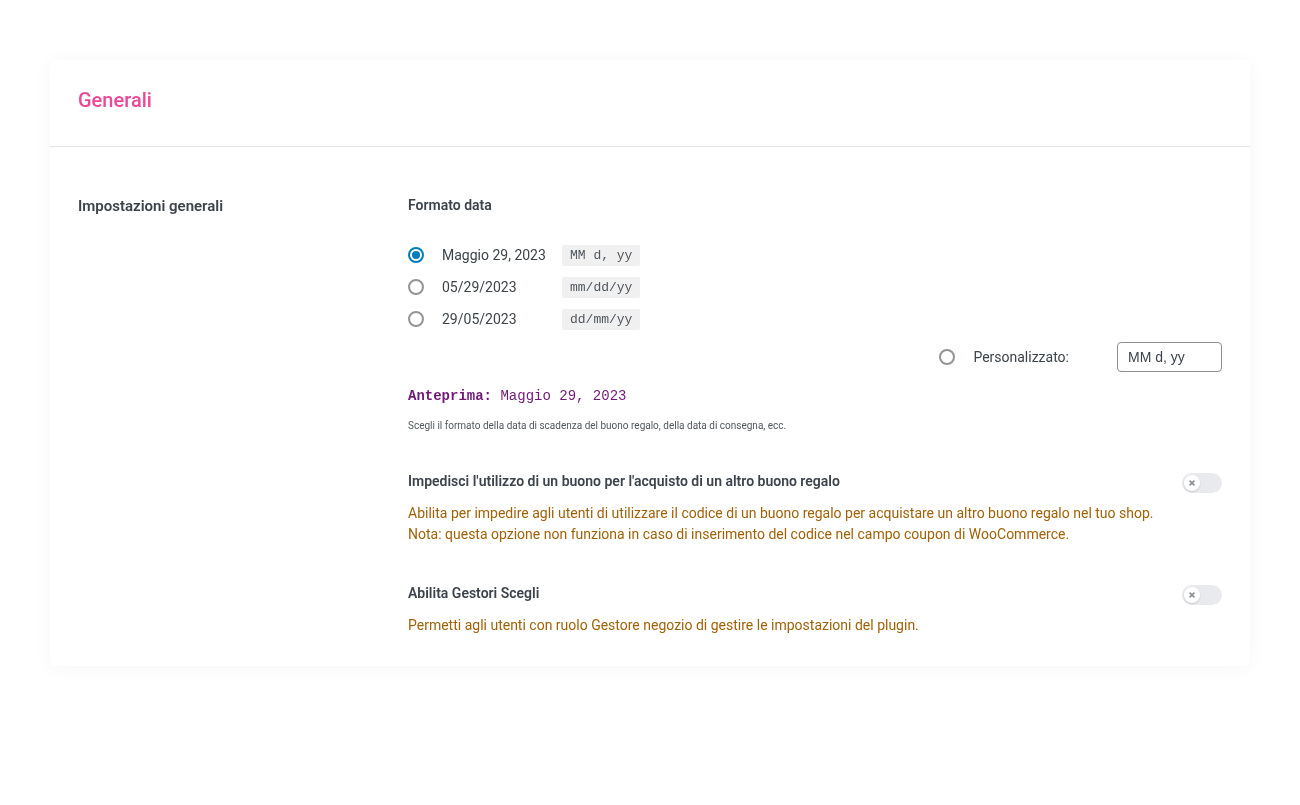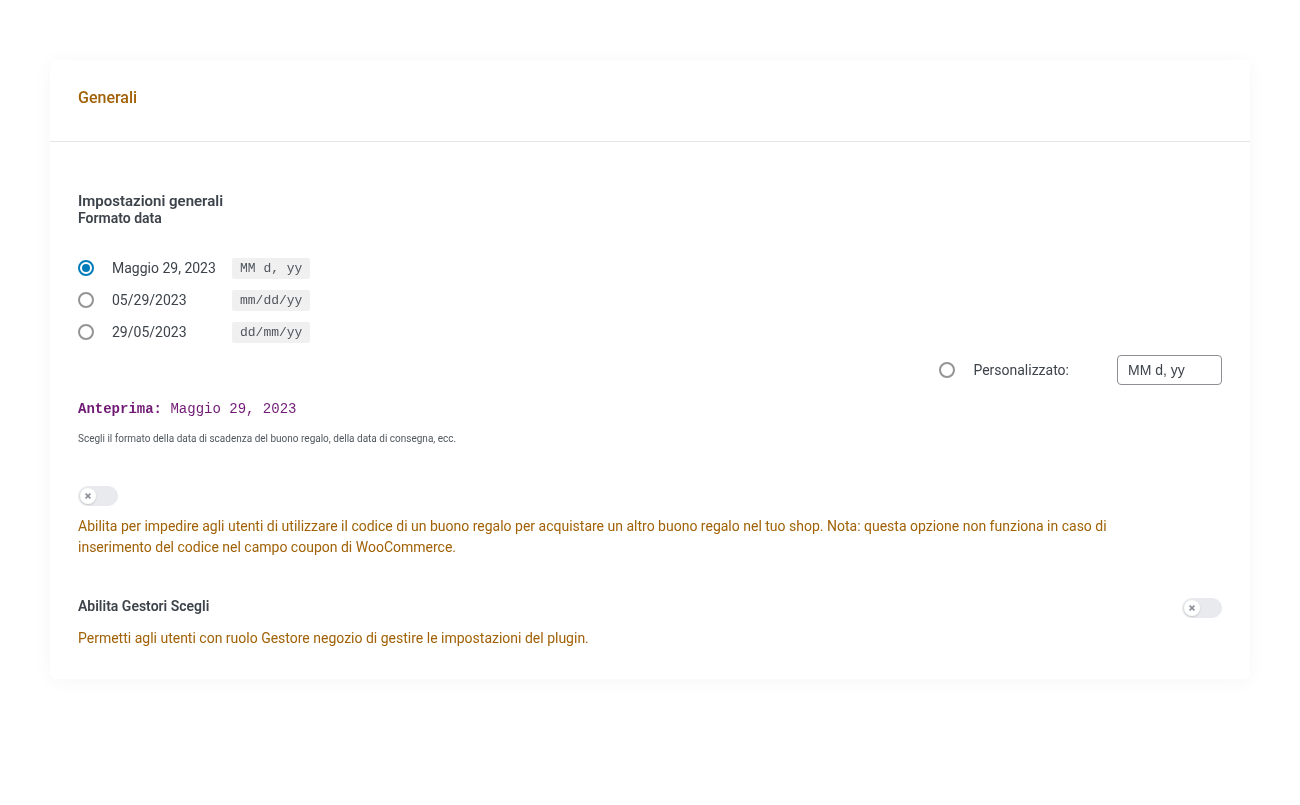--- a/index.html
+++ b/index.html
@@ -19,33 +19,32 @@
       box-shadow: 0 2px 20px rgba(0,0,0,0.04);
       max-width: 1200px;
       margin: 0 auto;
       padding: 0;
     }
     .card-header {
       padding: 28px 28px 22px 28px;
       border-bottom: 1px solid #e5e5e5;
     }
     .card-title {
-      font-size: 16px;
+      font-size: 20px;
       font-weight: 500;
-      color: #a16207;
+      color: #ec4899;
       margin-bottom: 12px;
     }
     .card-subtitle {
       font-size: 14px;
       color: #3c434a;
     }
     .card-body {
       display: flex;
       padding: 50px 28px 30px 28px;
-      flex-direction: column;
     }
     .sidebar-label {
       width: 330px;
       flex-shrink: 0;
     }
     .sidebar-label h3 {
       font-size: 15px;
       font-weight: 600;
       color: #3c434a;
     }
@@ -235,20 +234,21 @@
         <div class="preview-row">
           <span class="preview-label">Anteprima:</span>
           <span>Maggio 29, 2023</span>
         </div>
 
         <p class="help-text">Scegli il formato della data di scadenza del buono regalo, della data di consegna, ecc.</p>
       </div>
 
       <div class="toggle-group">
         <div class="toggle-header">
+          <span class="toggle-label">Impedisci l'utilizzo di un buono per l'acquisto di un altro buono regalo</span>
           <div class="toggle-switch">
             <div class="toggle-knob">
               <svg viewBox="0 0 10 10">
                   <line x1="2" y1="2" x2="8" y2="8"></line>
                   <line x1="8" y1="2" x2="2" y2="8"></line>
                 </svg>
             </div>
           </div>
         </div>
         <p class="toggle-desc">Abilita per impedire agli utenti di utilizzare il codice di un buono regalo per acquistare un altro buono regalo nel tuo shop. Nota: questa opzione non funziona in caso di inserimento del codice nel campo coupon di WooCommerce.</p>

